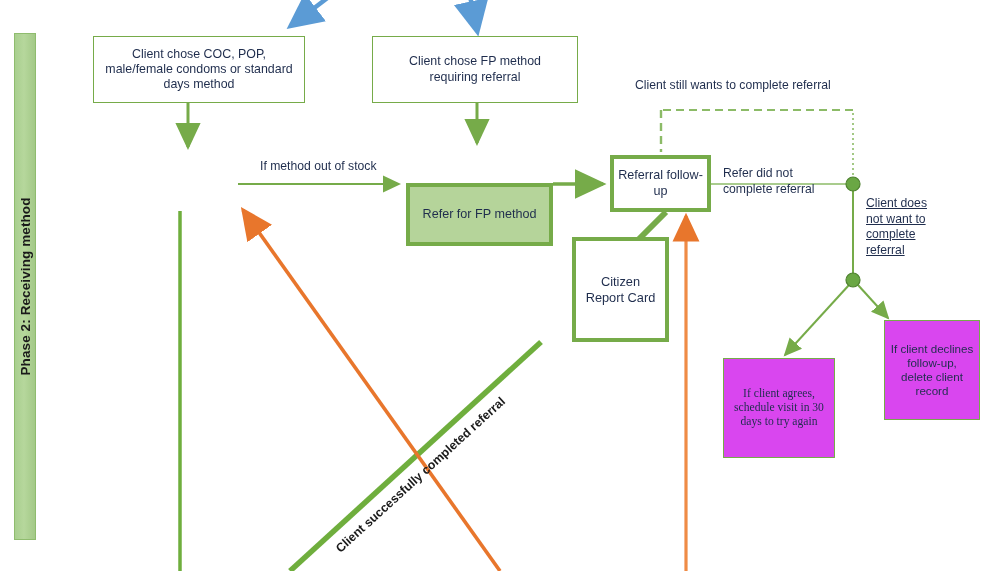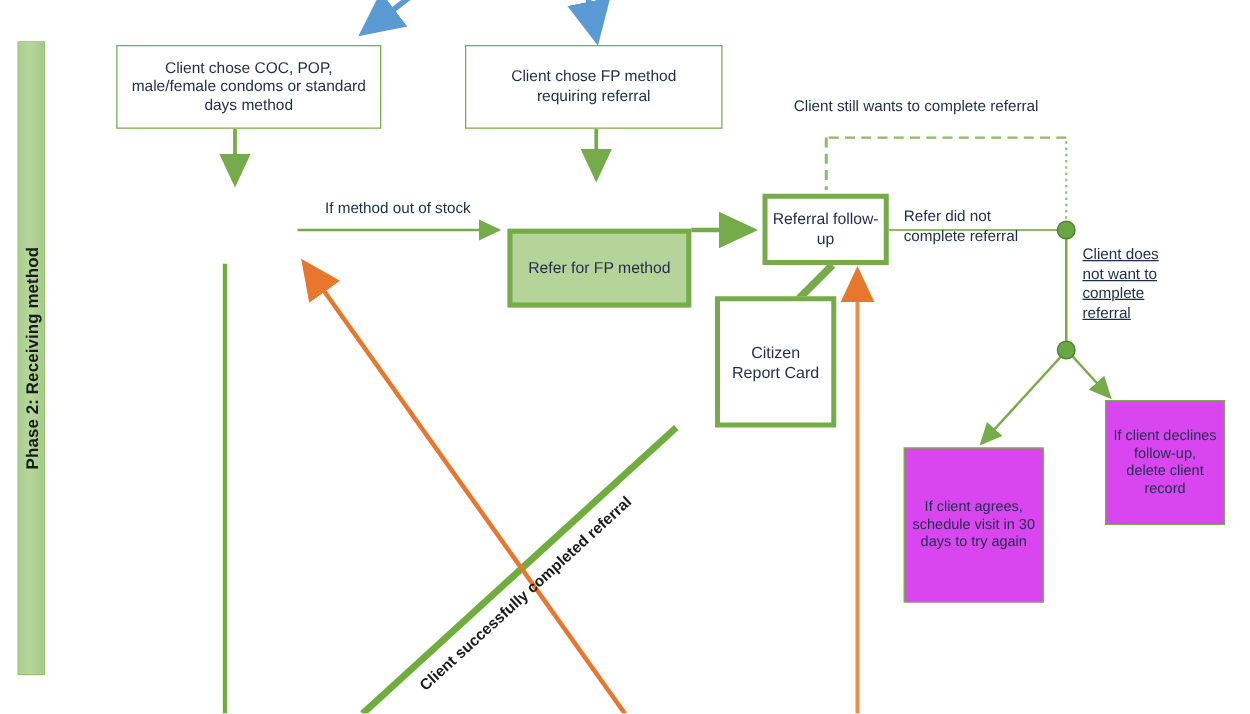--- a/index.html
+++ b/index.html
@@ -217,21 +217,21 @@
   </div>
 
   <div class="node node-thick" style="left:610px; top:155px; width:101px; height:57px; padding:2px 4px;">
     <span>Referral follow-up</span>
   </div>
 
   <div class="node node-thick" style="left:572px; top:237px; width:97px; height:105px; padding:2px 4px; font-size:12.8px;text-align:center;">
     <span>Citizen Report Card</span>
   </div>
 
-  <div class="node node-small" style="left:723px; top:358px; width:112px; height:124px; padding:2px 5px;">
+  <div class="node node-small" style="left:723px; top:358px; width:112px; height:100px; padding:2px 5px;font-family:Liberation Serif, serif;">
     <span>If client agrees, schedule visit in 30 days to try again</span>
   </div>
 
   <div class="node node-small" style="left:884px; top:320px; width:96px; height:100px; padding:2px 5px;">
     <span>If client declines follow-up, delete client record</span>
   </div>
 
   <div class="edge-label" style="left:260px; top:159px; width:150px;">If method out of stock</div>
 
   <div class="edge-label" style="left:635px; top:78px; width:290px;">Client still wants to complete referral</div>

